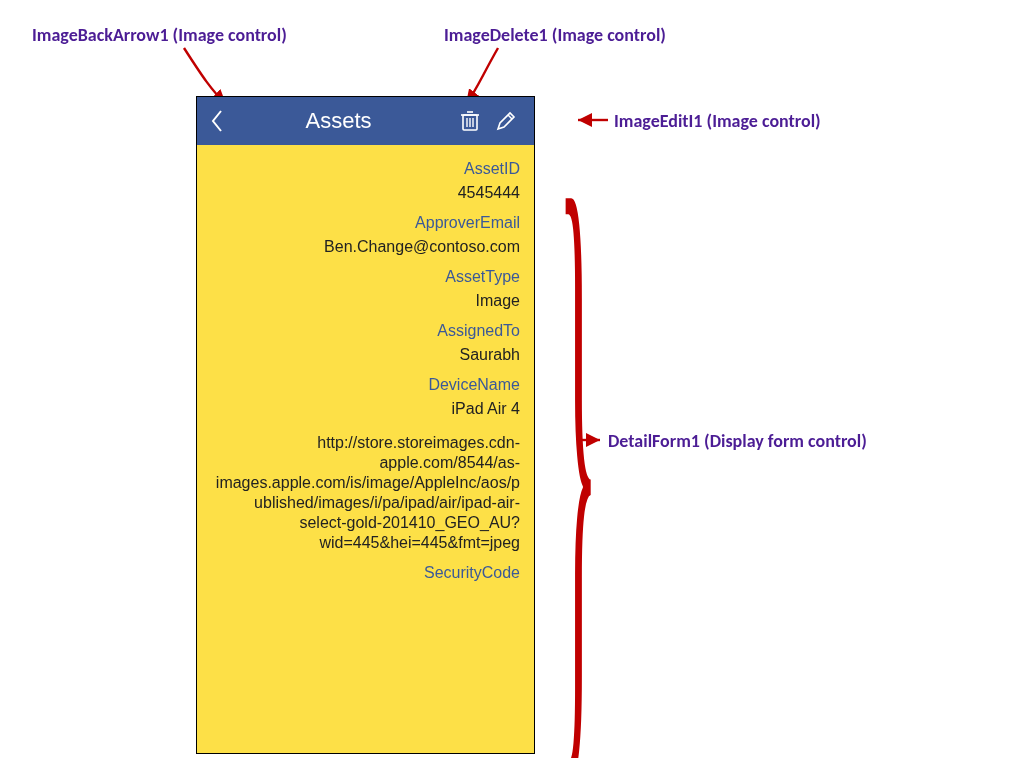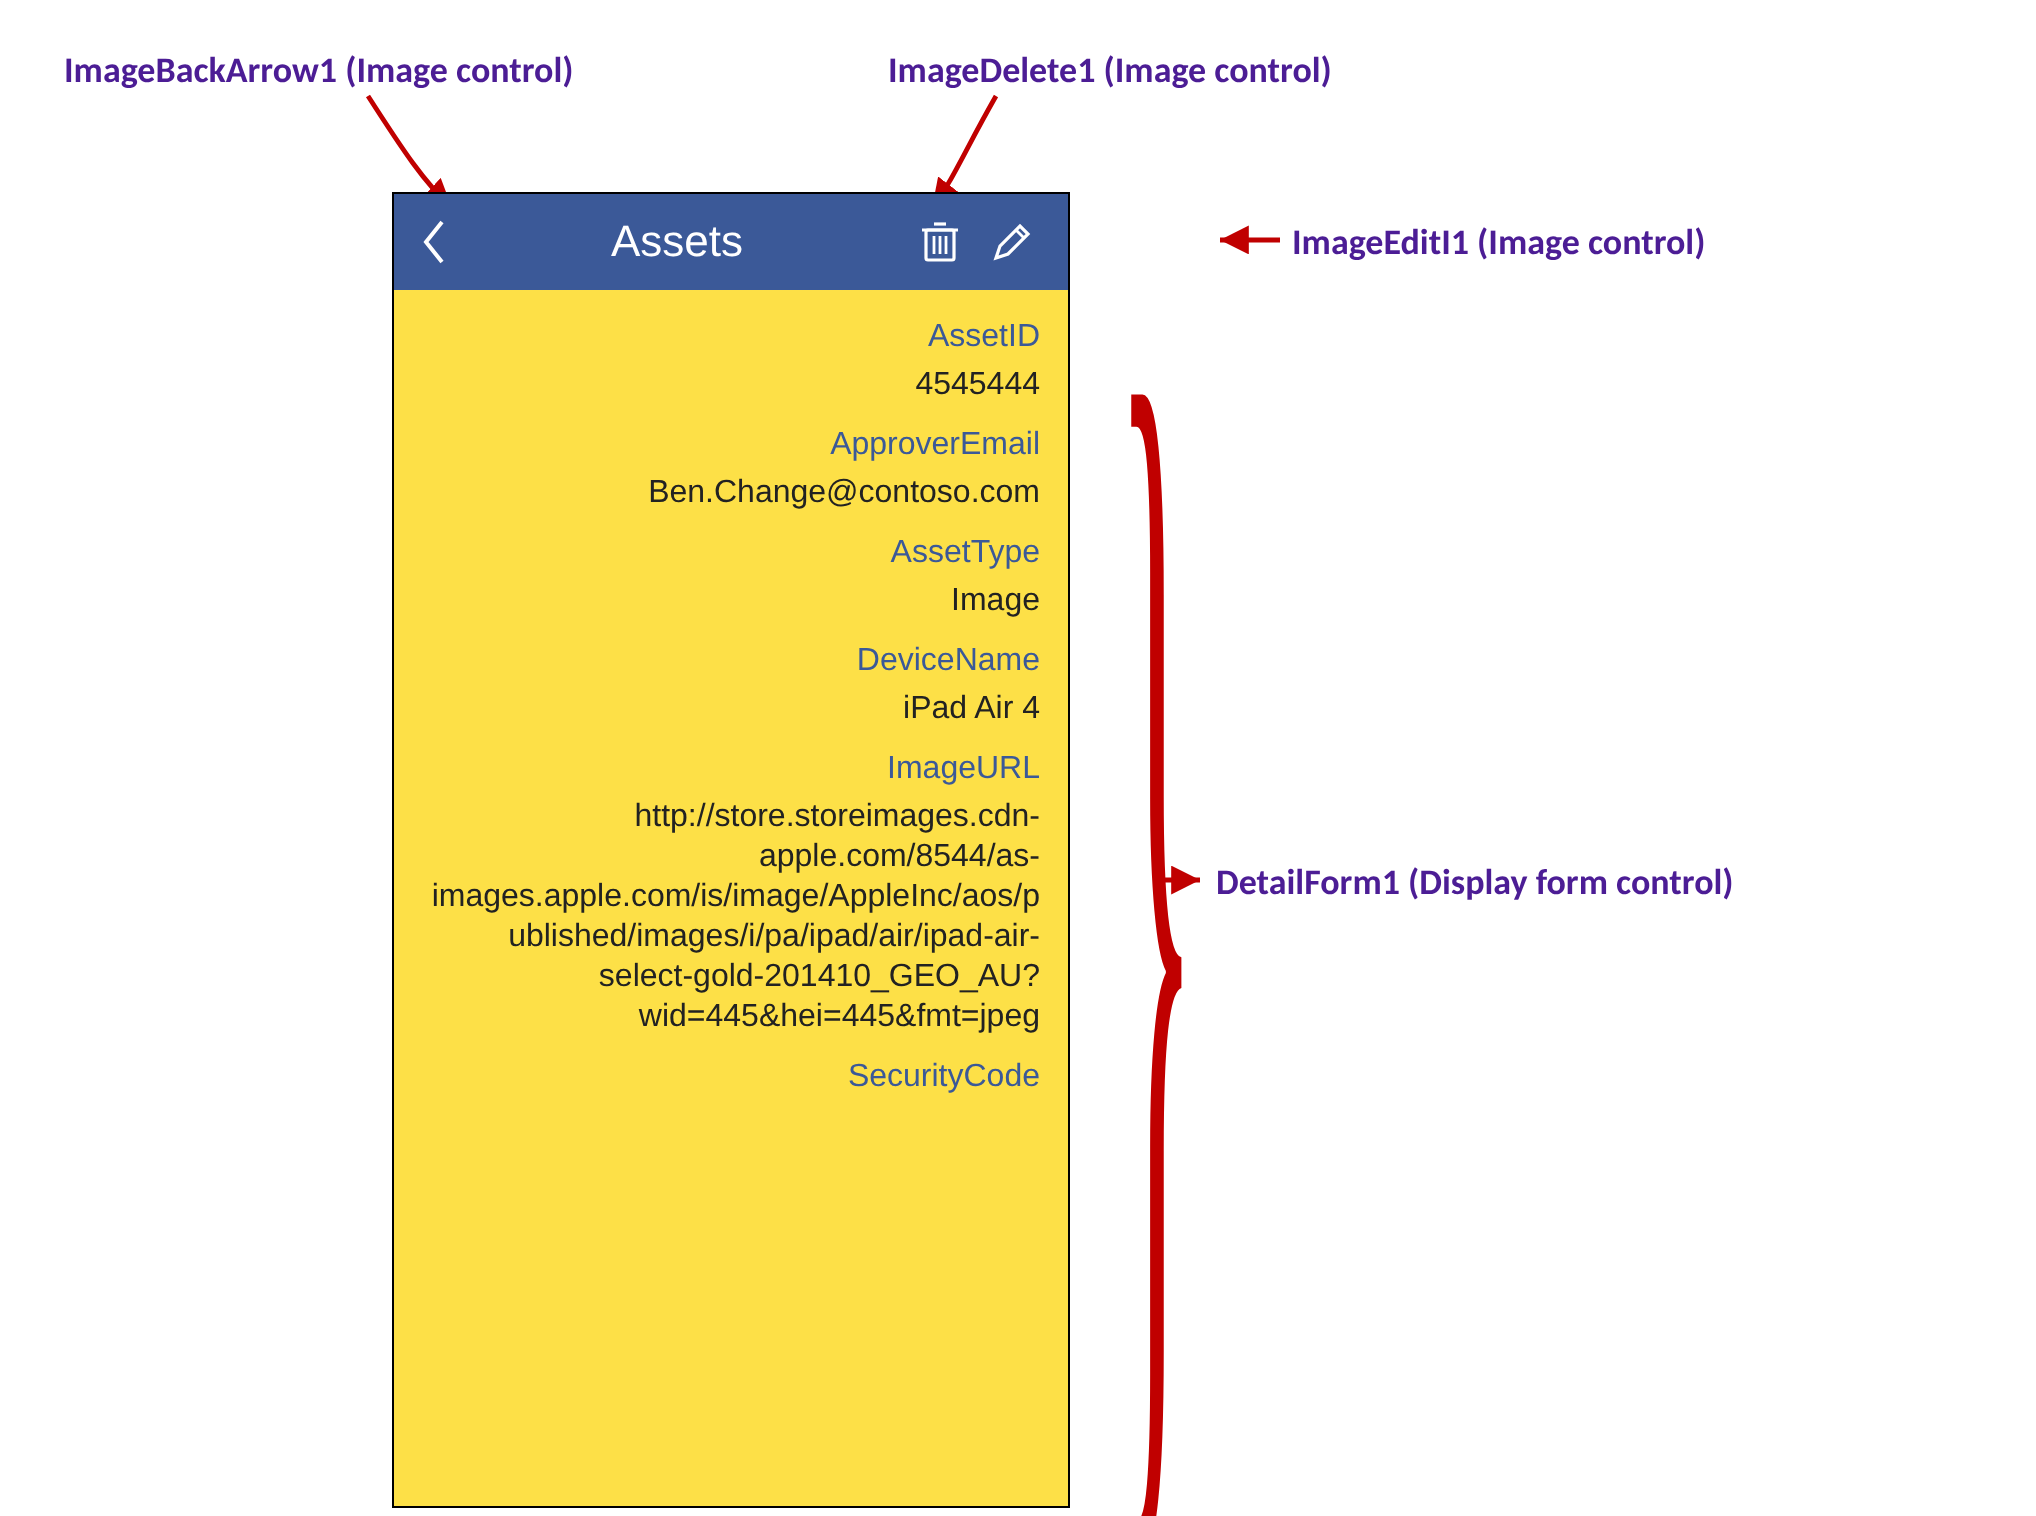--- a/index.html
+++ b/index.html
@@ -113,21 +113,21 @@
   </svg>
 </div>
 
 <div class="anno" style="left:444px; top:24px;">
   <span>ImageDelete1 (Image control)</span>
   <svg style="left:10px; top:22px;" width="60" height="60">
     <path d="M44,2 C 28,30 22,45 12,58" stroke="#C00000" stroke-width="2.4" fill="none" marker-end="url(#ah1)"></path>
   </svg>
 </div>
 
-<div class="anno" style="left:606px; top:110px;">
+<div class="anno" style="left:574px; top:110px;">
   <svg style="left:0px; top:2px;" width="40" height="20">
     <line x1="34" y1="8" x2="4" y2="8" stroke="#C00000" stroke-width="2.4" marker-end="url(#ah1)"></line>
   </svg>
   <span style="margin-left:40px;">ImageEditI1 (Image control)</span>
 </div>
 
 <div class="brace" style="left:558px; top:98px;">}</div>
 
 <div class="anno" style="left:602px; top:430px;">
   <svg style="left:-22px; top:2px;" width="24" height="20">
@@ -170,25 +170,28 @@
     </div>
     <div class="field">
       <div class="field-label">ApproverEmail</div>
       <div class="field-value">Ben.Change@contoso.com</div>
     </div>
     <div class="field">
       <div class="field-label">AssetType</div>
       <div class="field-value">Image</div>
     </div>
     <div class="field">
+      <div class="field-label">AssignedTo</div>
+      <div class="field-value">Saurabh</div>
+    </div>
+    <div class="field">
       <div class="field-label">DeviceName</div>
       <div class="field-value">iPad Air 4</div>
     </div>
     <div class="field">
-      <div class="field-label">ImageURL</div>
       <div class="field-value">http://store.storeimages.cdn-apple.com/8544/as-images.apple.com/is/image/AppleInc/aos/published/images/i/pa/ipad/air/ipad-air-select-gold-201410_GEO_AU?wid=445&amp;hei=445&amp;fmt=jpeg</div>
     </div>
     <div class="field">
       <div class="field-label">SecurityCode</div>
       <div class="field-value"></div>
     </div>
   </div>
 
 </div>
 

